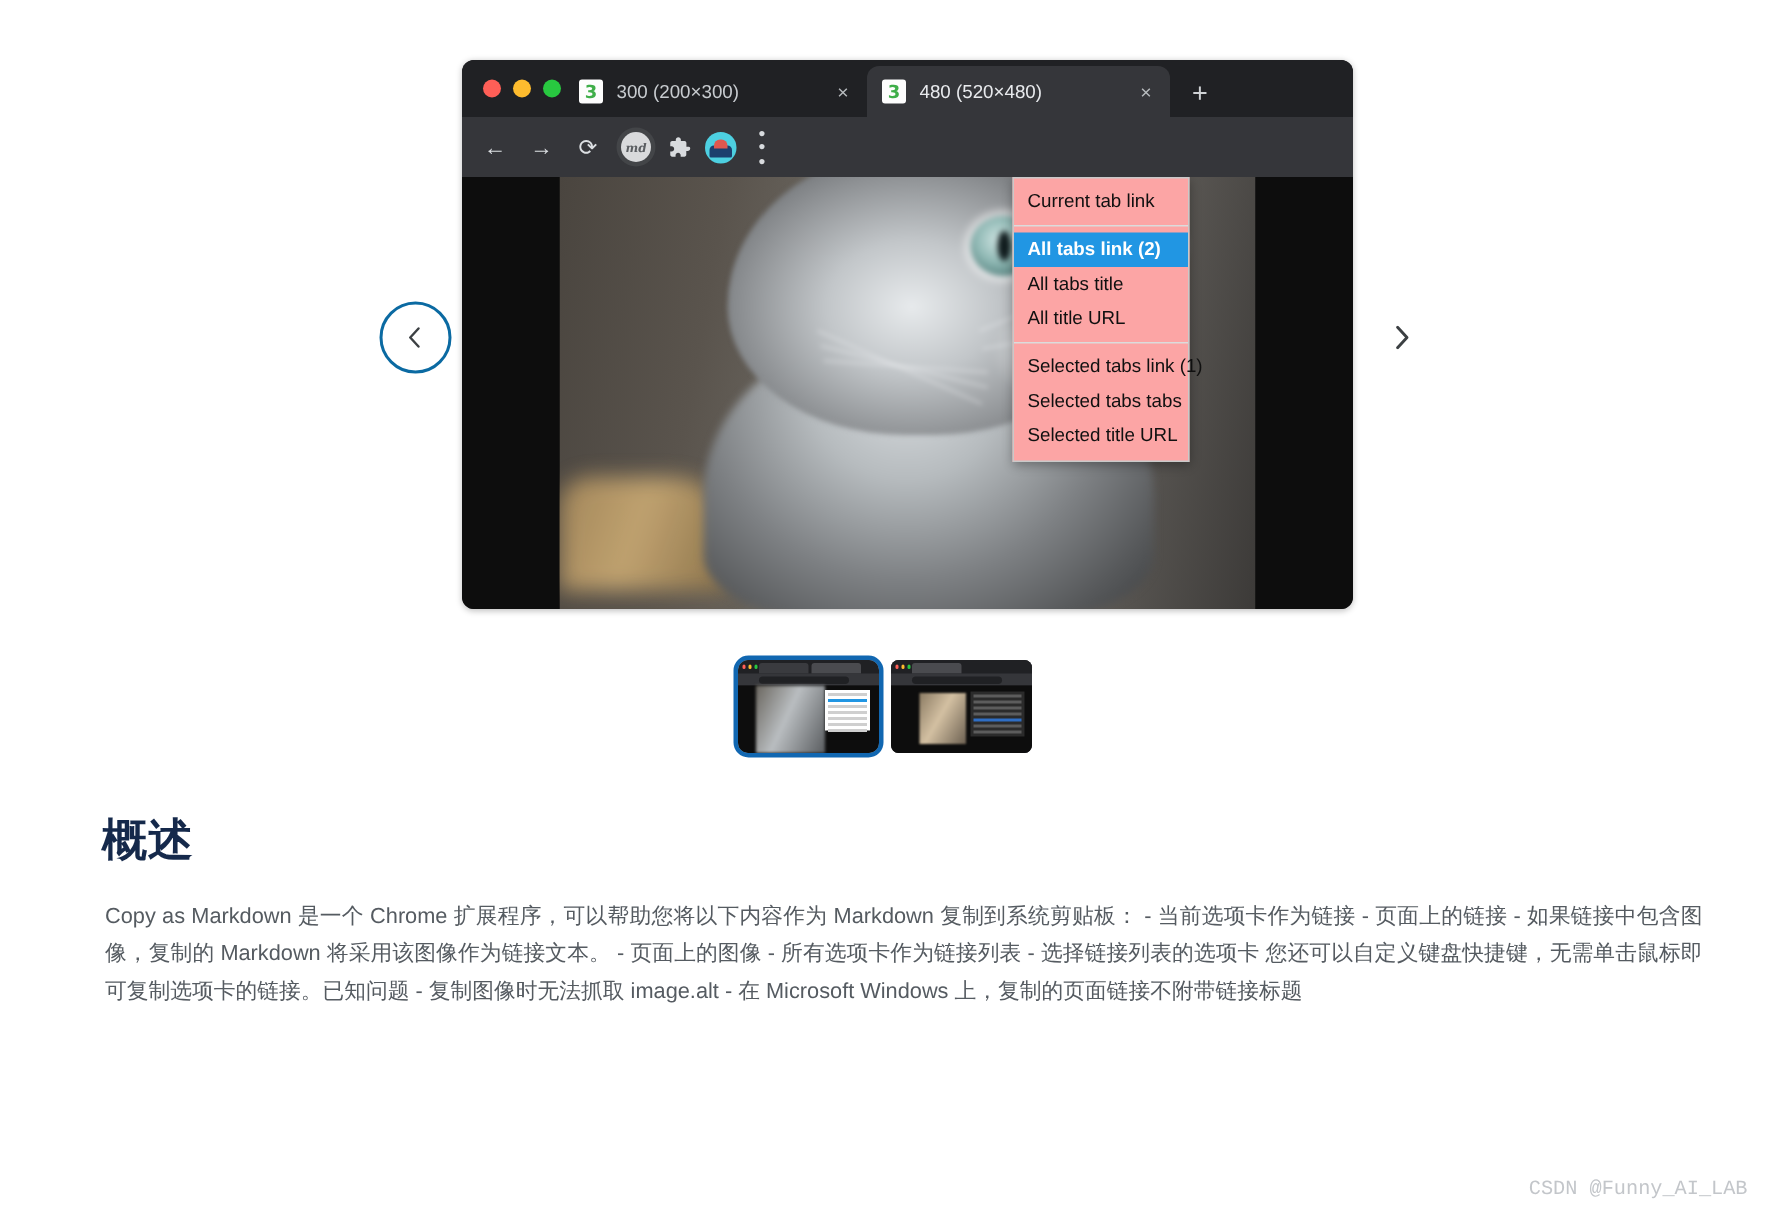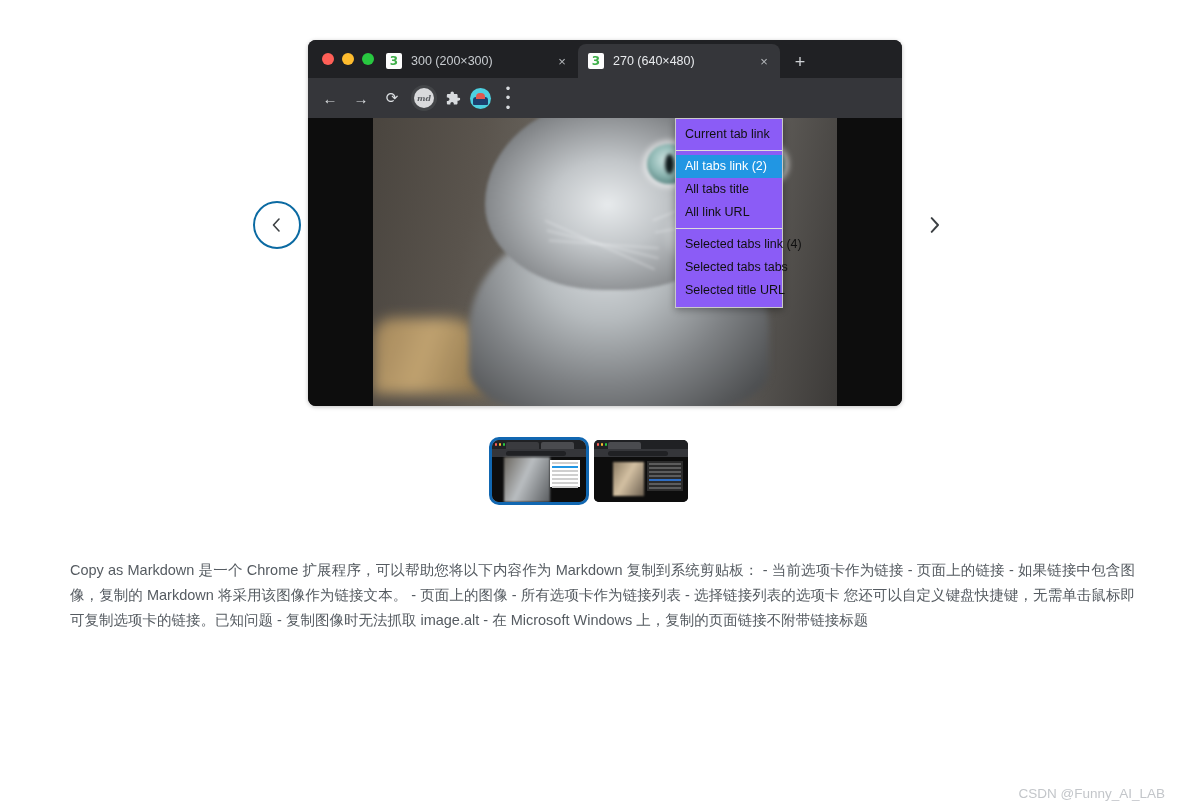--- a/index.html
+++ b/index.html
@@ -203,35 +203,35 @@
     height: 1px;
     background: rgba(245,248,250,.55);
     filter: blur(.5px);
     transform-origin: left center;
   }
 
   
   .dropdown {
     position: absolute;
     left: 367px; top: 0px;
-    width: 108px;
-    background: #8b5cf6;
+    width: 118px;
+    background: #fca5a5;
     border: 1px solid #c9c9c9;
     box-shadow: 0 2px 7px rgba(0,0,0,.33);
     padding: 4px 0 5px 0;
     font-size: 12.5px;
     color: #101010;
     z-index: 5;
   }
   .dd-item {
     padding: 3px 8px 3px 9px;
     line-height: 17px;
     white-space: nowrap;
   }
-  .dd-item.selected { background: #2196e3; color: #ffffff; }
+  .dd-item.selected { background: #2196e3; color: #ffffff; font-weight: bold; }
   .dd-sep { height: 1px; background: #dcdcdc; margin: 4px 0; }
 
   
   .arrow {
     position: absolute;
     top: 201px;
     width: 48px; height: 48px;
     display: flex; align-items: center; justify-content: center;
     color: #3c4043;
     font-size: 18px;
@@ -298,21 +298,21 @@
   }
   .body {
     margin: 18px 0 0 70px;
     width: 1065px;
     font-size: 14.5px; color: #555b61;
     line-height: 25px;
     text-align: justify;
   }
   .watermark {
     position: absolute; right: 14px; top: 246px;
-    font-size: 13.5px; color: #c3c6ca;
+    font-size: 13.5px; color: #c3c6ca; font-family: Liberation Mono, monospace;
   }
 </style>
 </head>
 <body>
 
 <div class="carousel">
 
   <div class="shot-frame">
 
     <div class="tabstrip">
@@ -322,21 +322,21 @@
         <span class="dot green"></span>
       </div>
       <div class="tabs">
         <div class="tab">
           <span class="favicon">3</span>
           <span class="tab-title">300 (200×300)</span>
           <span class="tab-close">×</span>
         </div>
         <div class="tab active">
           <span class="favicon">3</span>
-          <span class="tab-title">270 (640×480)</span>
+          <span class="tab-title">480 (520×480)</span>
           <span class="tab-close">×</span>
         </div>
         <div class="newtab">+</div>
       </div>
     </div>
 
     <div class="toolbar">
       <div class="navbtn">←</div>
       <div class="navbtn">→</div>
       <div class="navbtn">⟳</div>
@@ -376,23 +376,23 @@
           <div class="whisker" style="left:168px;top:120px;width:110px;transform:rotate(-22deg);"></div>
           <div class="whisker" style="left:170px;top:132px;width:104px;transform:rotate(-10deg);"></div>
         </div>
       </div>
 
       <div class="dropdown">
         <div class="dd-item">Current tab link</div>
         <div class="dd-sep"></div>
         <div class="dd-item selected">All tabs link (2)</div>
         <div class="dd-item">All tabs title</div>
-        <div class="dd-item">All link URL</div>
+        <div class="dd-item">All title URL</div>
         <div class="dd-sep"></div>
-        <div class="dd-item">Selected tabs link (4)</div>
+        <div class="dd-item">Selected tabs link (1)</div>
         <div class="dd-item">Selected tabs tabs</div>
         <div class="dd-item">Selected title URL</div>
       </div>
     </div>
   </div>
 
   <div class="arrow prev">
     <svg width="14" height="14" viewBox="0 0 14 14">
       <path d="M9 1L3.5 7 9 13" fill="none" stroke="#3c4043" stroke-width="1.6" stroke-linecap="round" stroke-linejoin="round"></path>
     </svg>
@@ -452,15 +452,16 @@
             <i class="hl"></i>
             <i></i>
             <i></i>
         </div>
       </div>
     </div>
   </div>
 </div>
 
 <div class="article">
+  <h2 class="h2">概述</h2>
   <p class="body">Copy as Markdown 是一个 Chrome 扩展程序，可以帮助您将以下内容作为 Markdown 复制到系统剪贴板： - 当前选项卡作为链接 - 页面上的链接 - 如果链接中包含图像，复制的 Markdown 将采用该图像作为链接文本。 - 页面上的图像 - 所有选项卡作为链接列表 - 选择链接列表的选项卡 您还可以自定义键盘快捷键，无需单击鼠标即可复制选项卡的链接。已知问题 - 复制图像时无法抓取 image.alt - 在 Microsoft Windows 上，复制的页面链接不附带链接标题</p>
   <div class="watermark">CSDN @Funny_AI_LAB</div>
 </div>
 
 </body></html>

